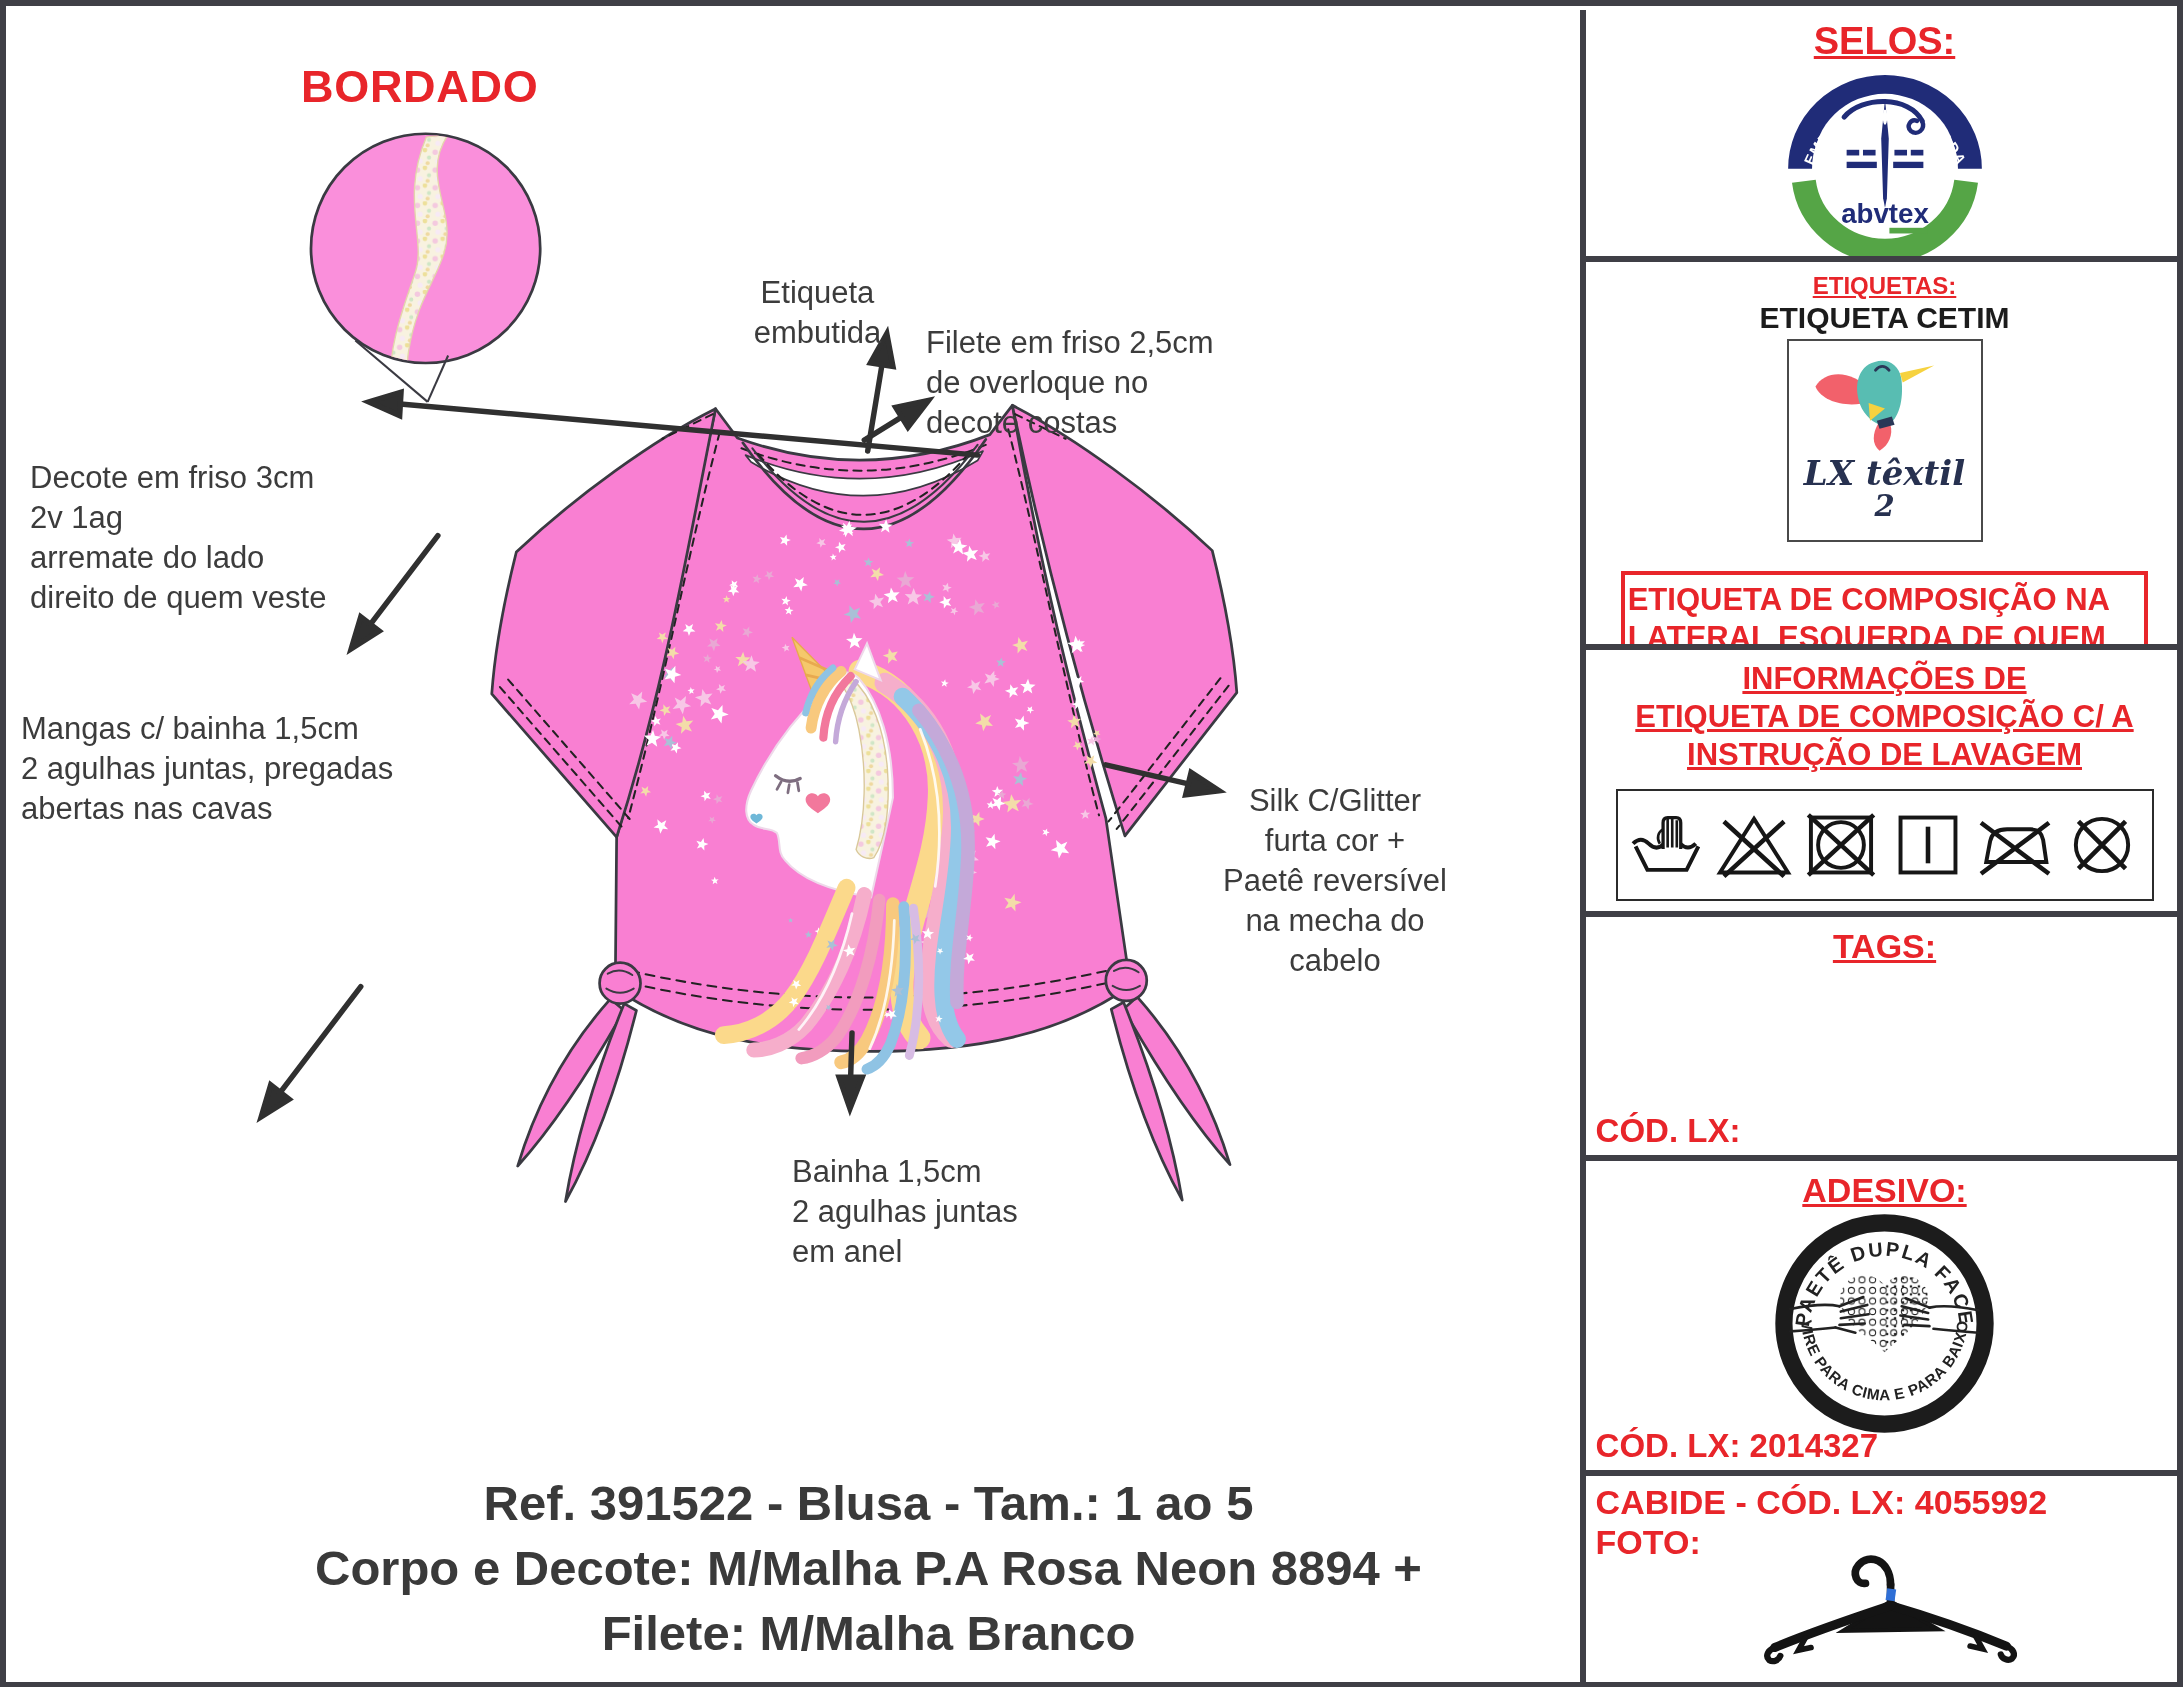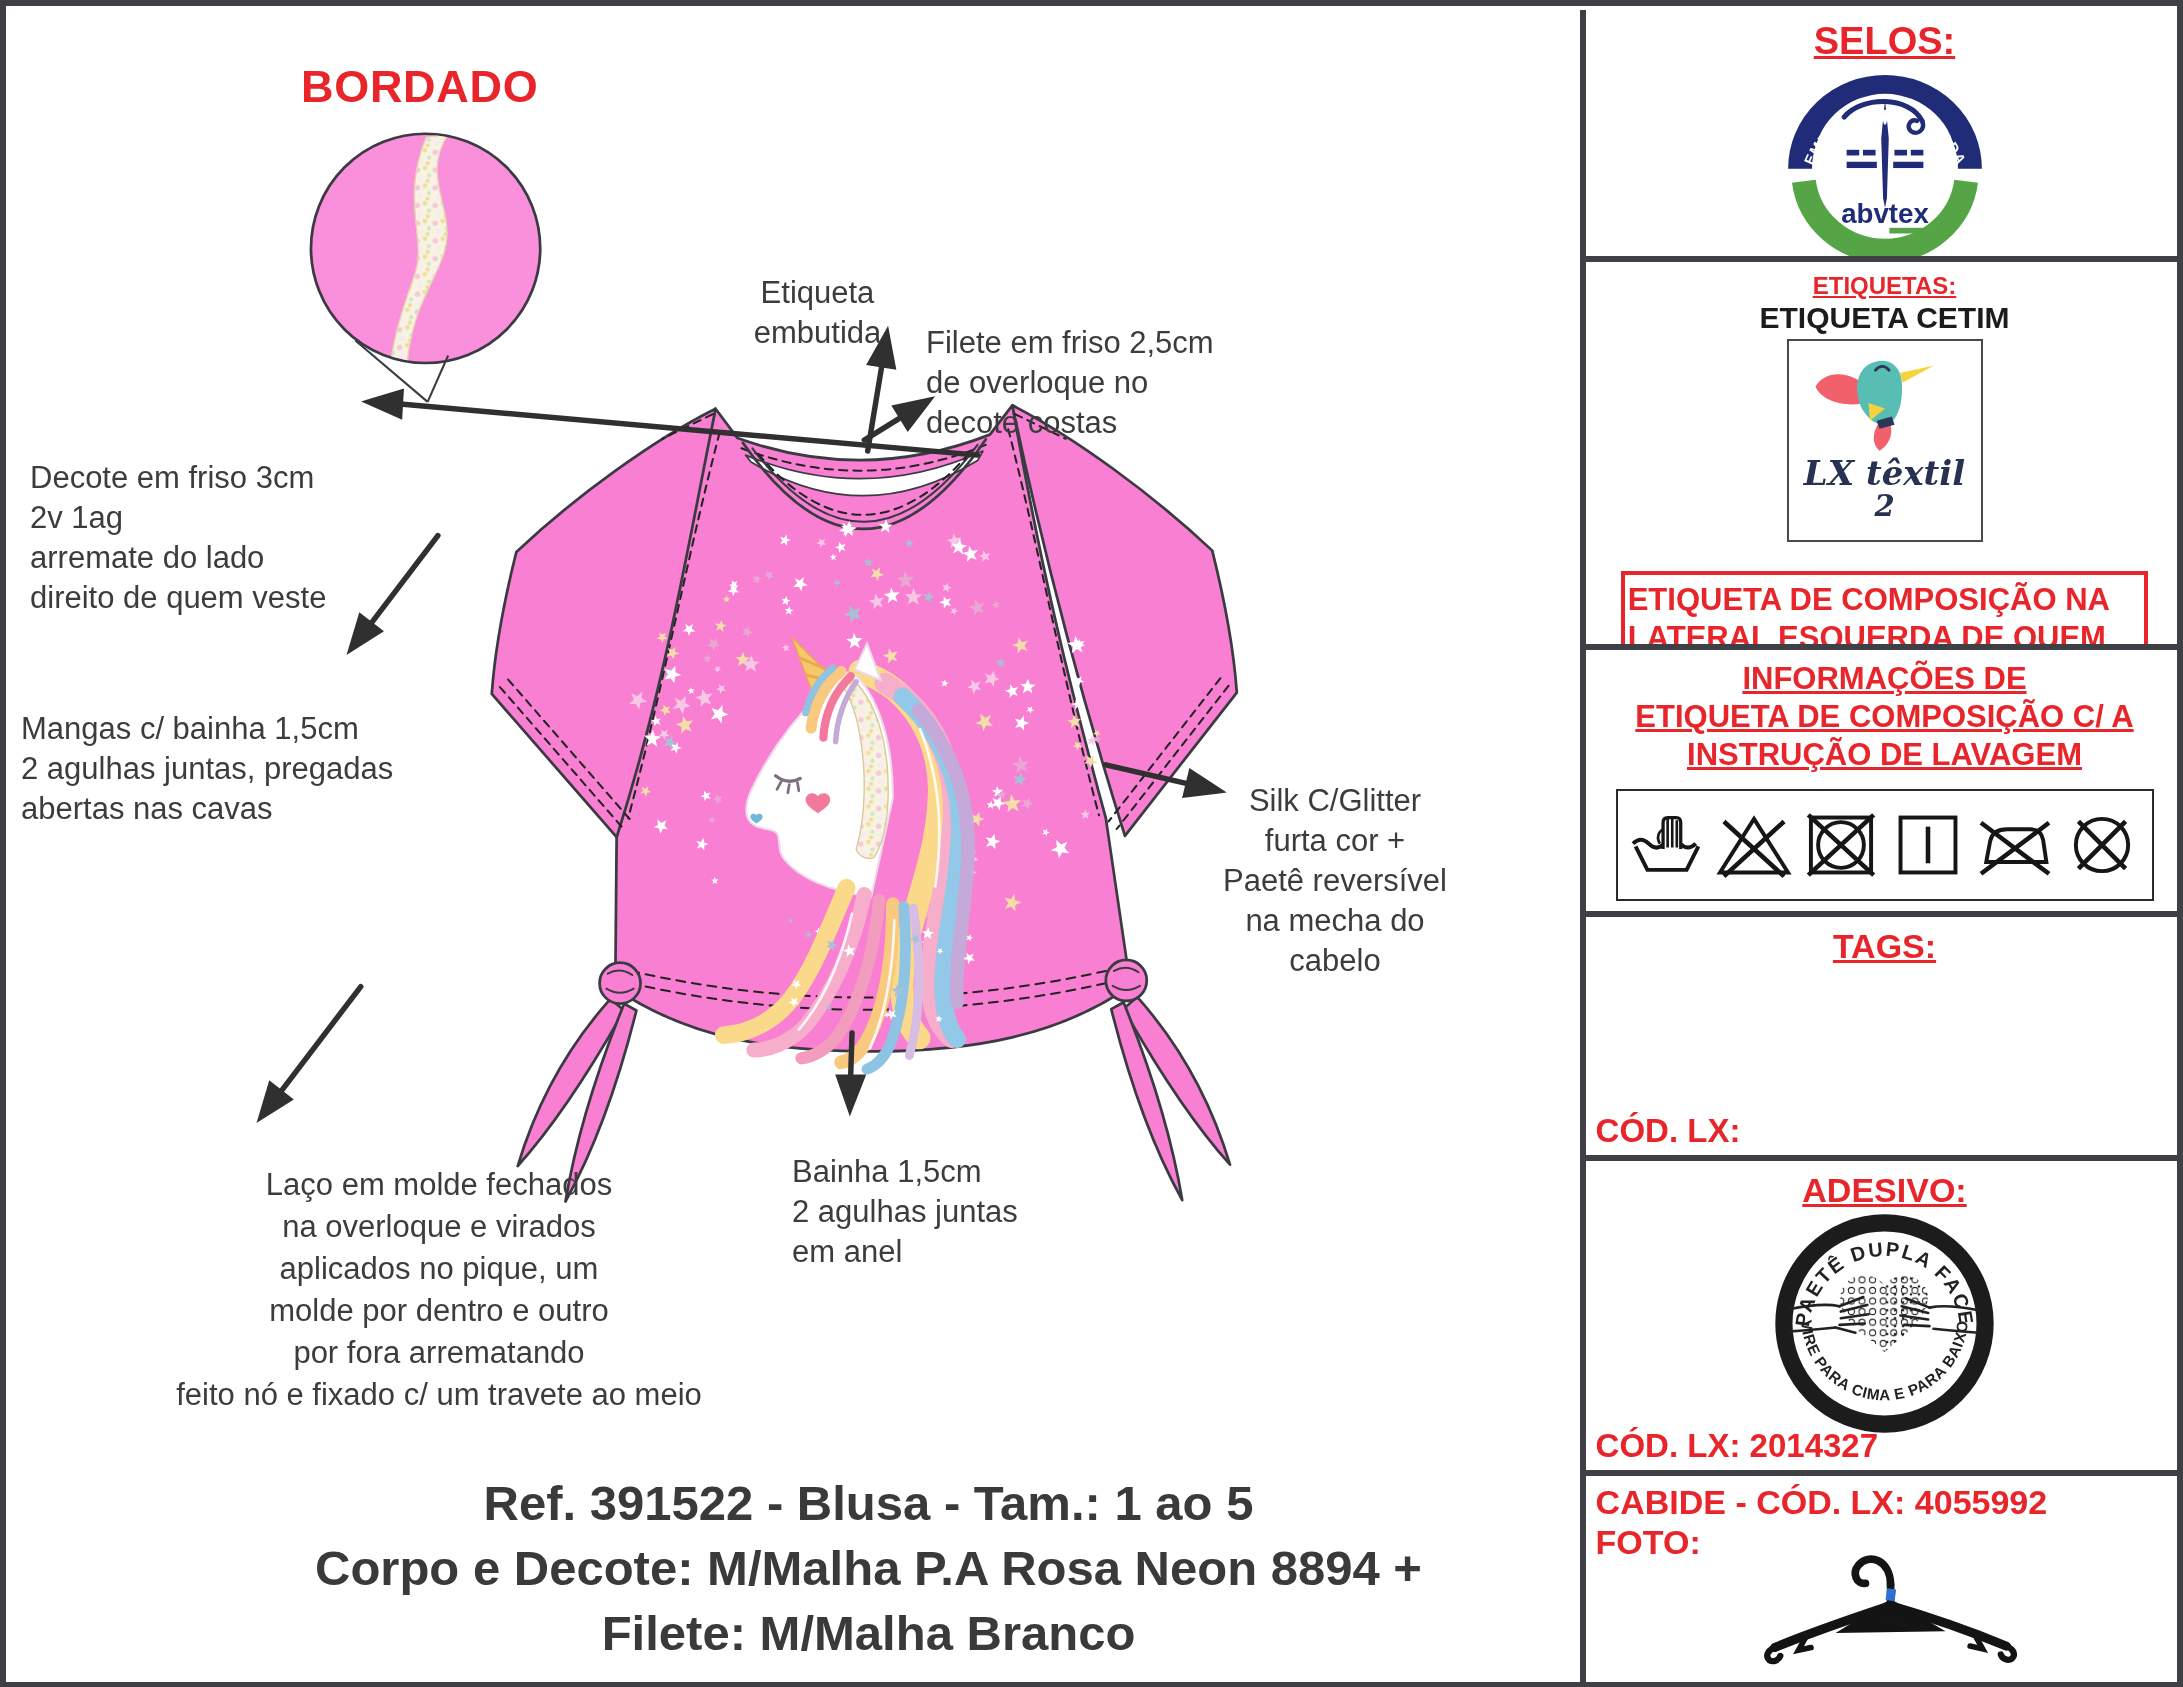--- a/index.html
+++ b/index.html
@@ -339,26 +339,20 @@
 de overloque no
 decote costas</div>
   <div class="abs annot pre center" style="left:1213px;top:741px;width:232px">Silk C/Glitter
 furta cor +
 Paetê reversível
 na mecha do
 cabelo</div>
   <div class="abs annot pre" style="left:786px;top:1112px;width:293px">Bainha 1,5cm
 2 agulhas juntas
 em anel</div>
-  <div class="abs annot pre center" style="left:58px;top:1124px;width:750px;line-height:42px">Laço em molde fechados
-na overloque e virados
-aplicados no pique, um
-molde por dentro e outro
-por fora  arrematando
-feito nó e fixado c/ um travete ao meio</div>
   <div class="abs ref-title pre">Ref. 391522 - Blusa - Tam.: 1 ao 5
 Corpo e Decote: M/Malha P.A Rosa Neon  8894 +
 Filete: M/Malha Branco</div>
 
   <div id="sidebar">
 
     <div class="sec" style="height:252px">
       <span class="sec-head" style="font-size:38px">SELOS:</span>
       <div class="center">
       <svg width="218" height="195" viewBox="0 0 330 310">

